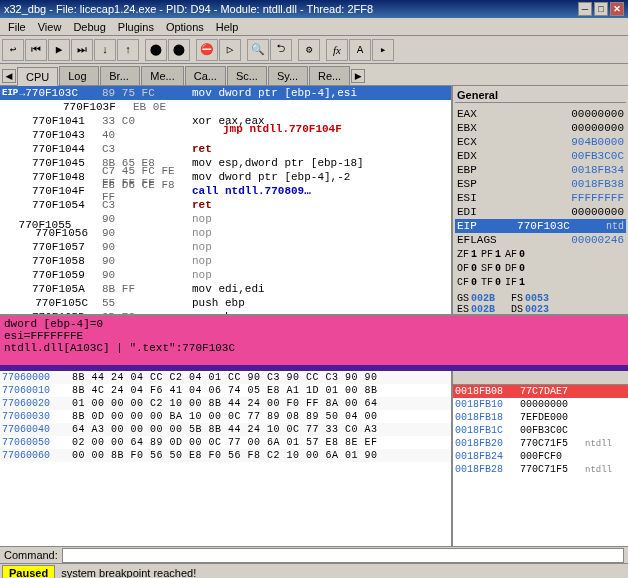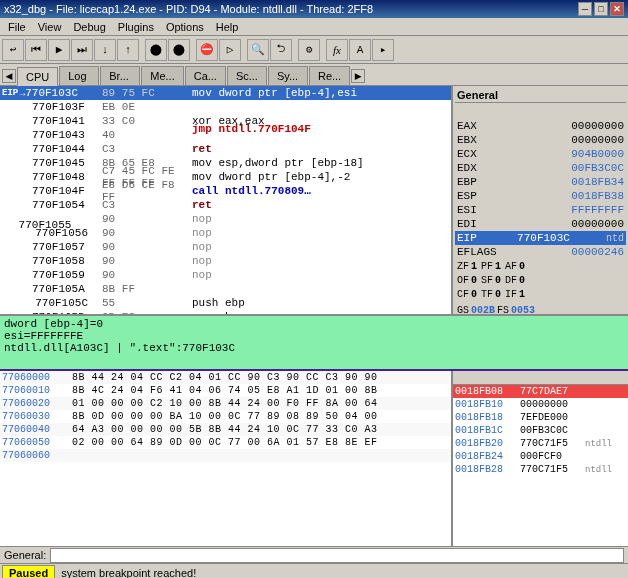--- a/index.html
+++ b/index.html
@@ -149,21 +149,21 @@
       overflow: hidden;
       padding: 2px;
     }
     .regs-title {
       background: #d4d0c8;
       font-family: Arial, sans-serif;
       font-size: 11px;
       font-weight: bold;
       padding: 1px 2px;
       border-bottom: 1px solid #888;
-      margin-bottom: 16px;
+      margin-bottom: 4px;
     }
     .reg-row {
       display: flex;
       justify-content: space-between;
       height: 14px;
       align-items: center;
       font-size: 11px;
       padding: 0 2px;
     }
     .reg-name { color: #000; width: 30px; }
@@ -178,32 +178,32 @@
       display: flex;
       height: 14px;
       align-items: center;
       font-size: 10px;
       padding: 0 2px;
       gap: 4px;
     }
     .flag-item { display: flex; gap: 2px; }
     .seg-regs {
       display: flex;
-      gap: 2px;
+      gap: 16px;
       flex-wrap: wrap;
       font-size: 10px;
       padding: 0 2px;
     }
     .seg-item { display: flex; gap: 2px; }
 
     
     .info-bar {
-      background: #86efac;
+      background: #ec4899;
       height: 55px;
-      border-bottom: 2px solid #4c1d95;
+      border-bottom: 6px solid #4c1d95;
       padding: 2px 4px;
       font-size: 11px;
       display: flex;
       gap: 10px;
     }
     .info-left { flex: 1; font-family: 'Courier New', monospace; }
 
     
     .bottom-panels {
       display: flex;
@@ -408,21 +408,21 @@
     <div style="display:flex;align-items:center;width:88px;padding-left:2px;">
       <span class="eip-tag">EIP</span>
             <span style="color:white;font-size:10px;">→</span>
       <span class="addr-col" style="width:auto;padding-left:0;">770F103C</span>
     </div>
     <span style="width:14px;text-align:center;font-size:9px;color:#ccc;"></span>
     <span class="hex-col" style="width:90px;color:#ccc;">89 75 FC</span>
     <span class="instr-col" style="color:white;">mov dword ptr [ebp-4],esi</span>
   </div>
         <div class="disasm-row">
-    <div style="display:flex;align-items:flex-start;width:88px;padding-left:2px;">
+    <div style="display:flex;align-items:flex-start;width:88px;padding-left:2px;margin-left:31px;">
       <span style="width:30px;display:inline-block;">&nbsp;</span>
       <span class="addr-col" style="width:auto;padding-left:0;">770F103F</span>
     </div>
     <span style="width:14px;text-align:center;font-size:9px;color:#888;"></span>
     <span class="hex-col" style="width:90px;">EB 0E</span>
     <span class="instr-col" style="color:#c00000;font-weight:bold;margin-top:44px;">jmp ntdll.770F104F</span>
   </div>
         <div class="disasm-row">
     <div style="display:flex;align-items:center;width:88px;padding-left:2px;">
       <span style="width:30px;display:inline-block;">&nbsp;</span>
@@ -530,20 +530,21 @@
     <span class="hex-col" style="width:90px;">90</span>
     <span class="instr-col" style="color:#888;">nop</span>
   </div>
         <div class="disasm-row">
     <div style="display:flex;align-items:center;width:88px;padding-left:2px;">
       <span style="width:30px;display:inline-block;">&nbsp;</span>
       <span class="addr-col" style="width:auto;padding-left:0;">770F105A</span>
     </div>
     <span style="width:14px;text-align:center;font-size:9px;color:#888;"></span>
     <span class="hex-col" style="width:90px;">8B FF</span>
+    <span class="instr-col" style="">mov edi,edi</span>
   </div>
         <div class="disasm-row">
     <div style="display:flex;align-items:flex-end;width:88px;padding-left:10px;">
       <span style="width:30px;display:inline-block;">&nbsp;</span>
       <span class="addr-col" style="width:auto;padding-left:0;">770F105C</span>
     </div>
     <span style="width:14px;text-align:center;font-size:9px;color:#888;"></span>
     <span class="hex-col" style="width:90px;">55</span>
     <span class="instr-col" style="">push ebp</span>
   </div>
@@ -667,20 +668,21 @@
         <div class="hex-row">
           <span class="hex-row-addr">77060040</span>
           <span class="hex-row-data">64 A3 00 00 00 00 5B 8B 44 24 10 0C 77 33 C0 A3</span>
         </div>
         <div class="hex-row">
           <span class="hex-row-addr">77060050</span>
           <span class="hex-row-data">02 00 00 64 89 0D 00 0C 77 00 6A 01 57 E8 8E EF</span>
         </div>
         <div class="hex-row">
           <span class="hex-row-addr">77060060</span>
+          <span class="hex-row-data">00 00 8B F0 56 50 E8 F0 56 F8 C2 10 00 6A 01 90</span>
         </div>
       </div>
   </div>
 
   <div class="stack-panel">
     <div class="stack-header"></div>
     <div id="stack-rows">
         <div class="stack-row highlighted">
           <span class="stack-addr">0018FB08</span>
           <span class="stack-val">77C7DAE7</span>
@@ -714,20 +716,20 @@
         <div class="stack-row">
           <span class="stack-addr">0018FB28</span>
           <span class="stack-val">770C71F5</span>
           <span class="stack-extra">ntdll</span>
         </div>
       </div>
   </div>
 </div>
 
 <div class="cmd-bar">
-  <span class="cmd-label">General:</span>
+  <span class="cmd-label">Command:</span>
   <input class="cmd-input" type="text" value="" style="">
 </div>
 
 <div class="status-bar">
   <div class="status-badge">Paused</div>
   <span class="status-text">system breakpoint reached!</span>
 </div>
 
 </body></html>

